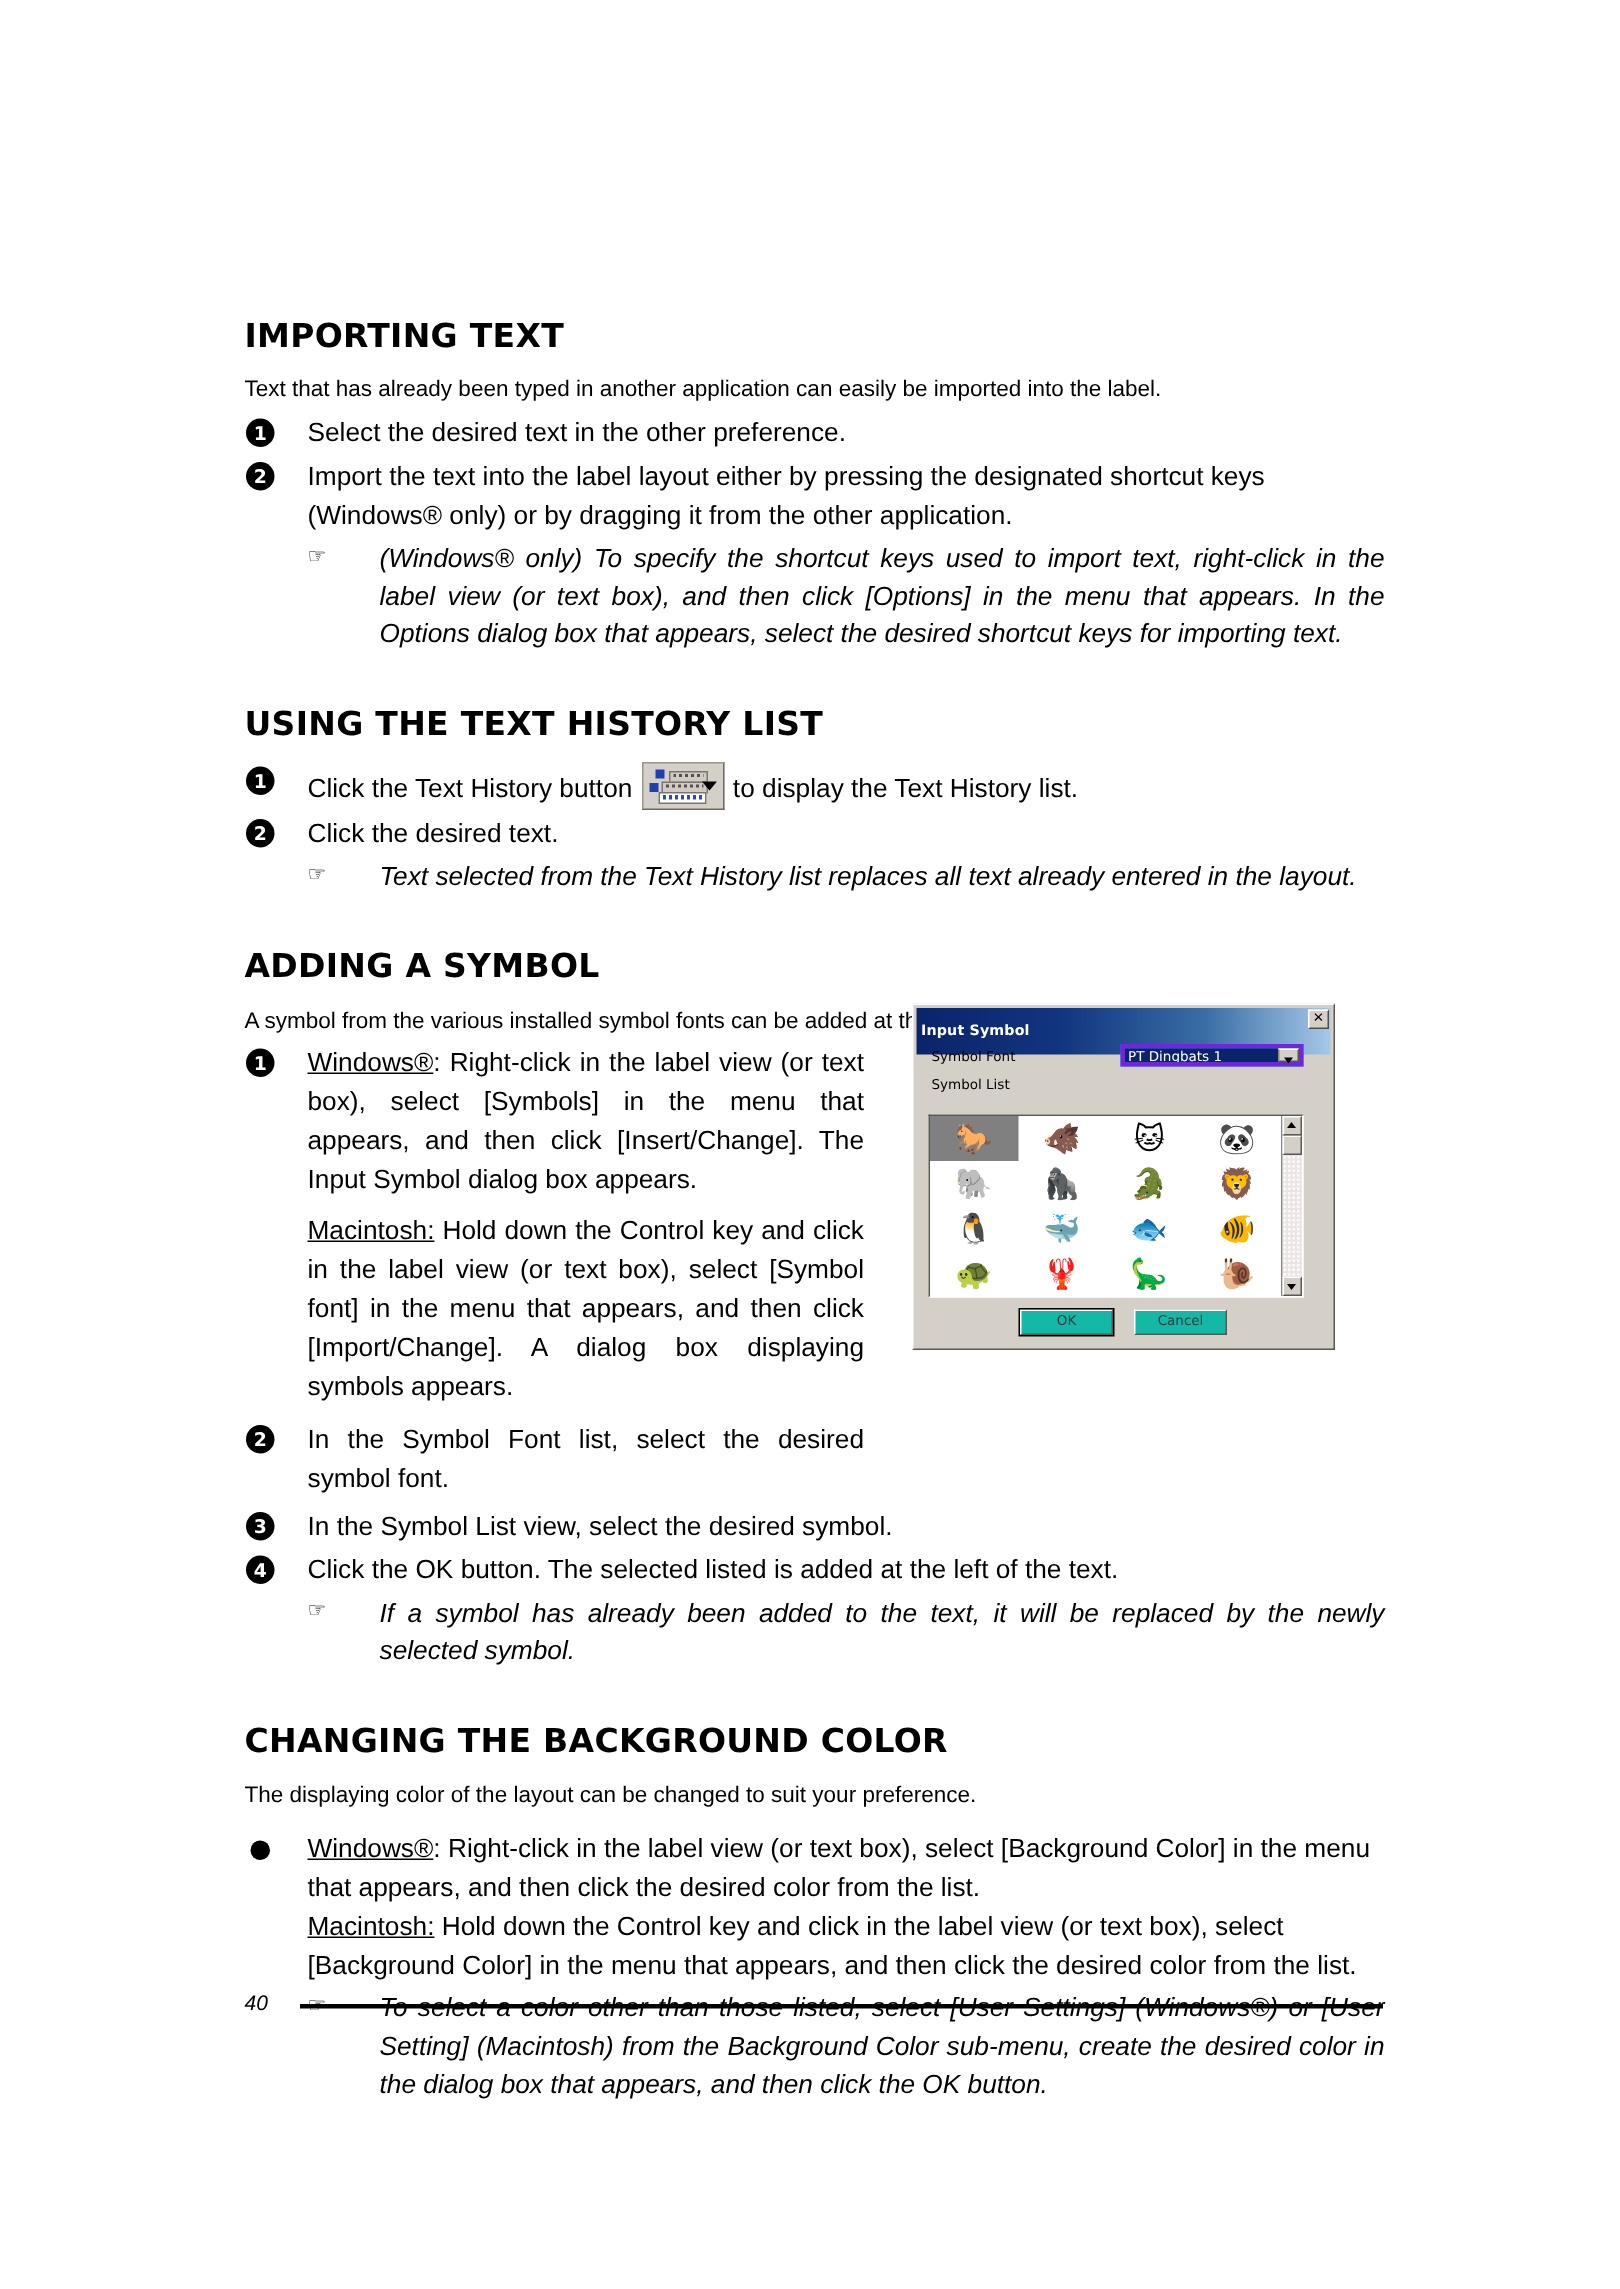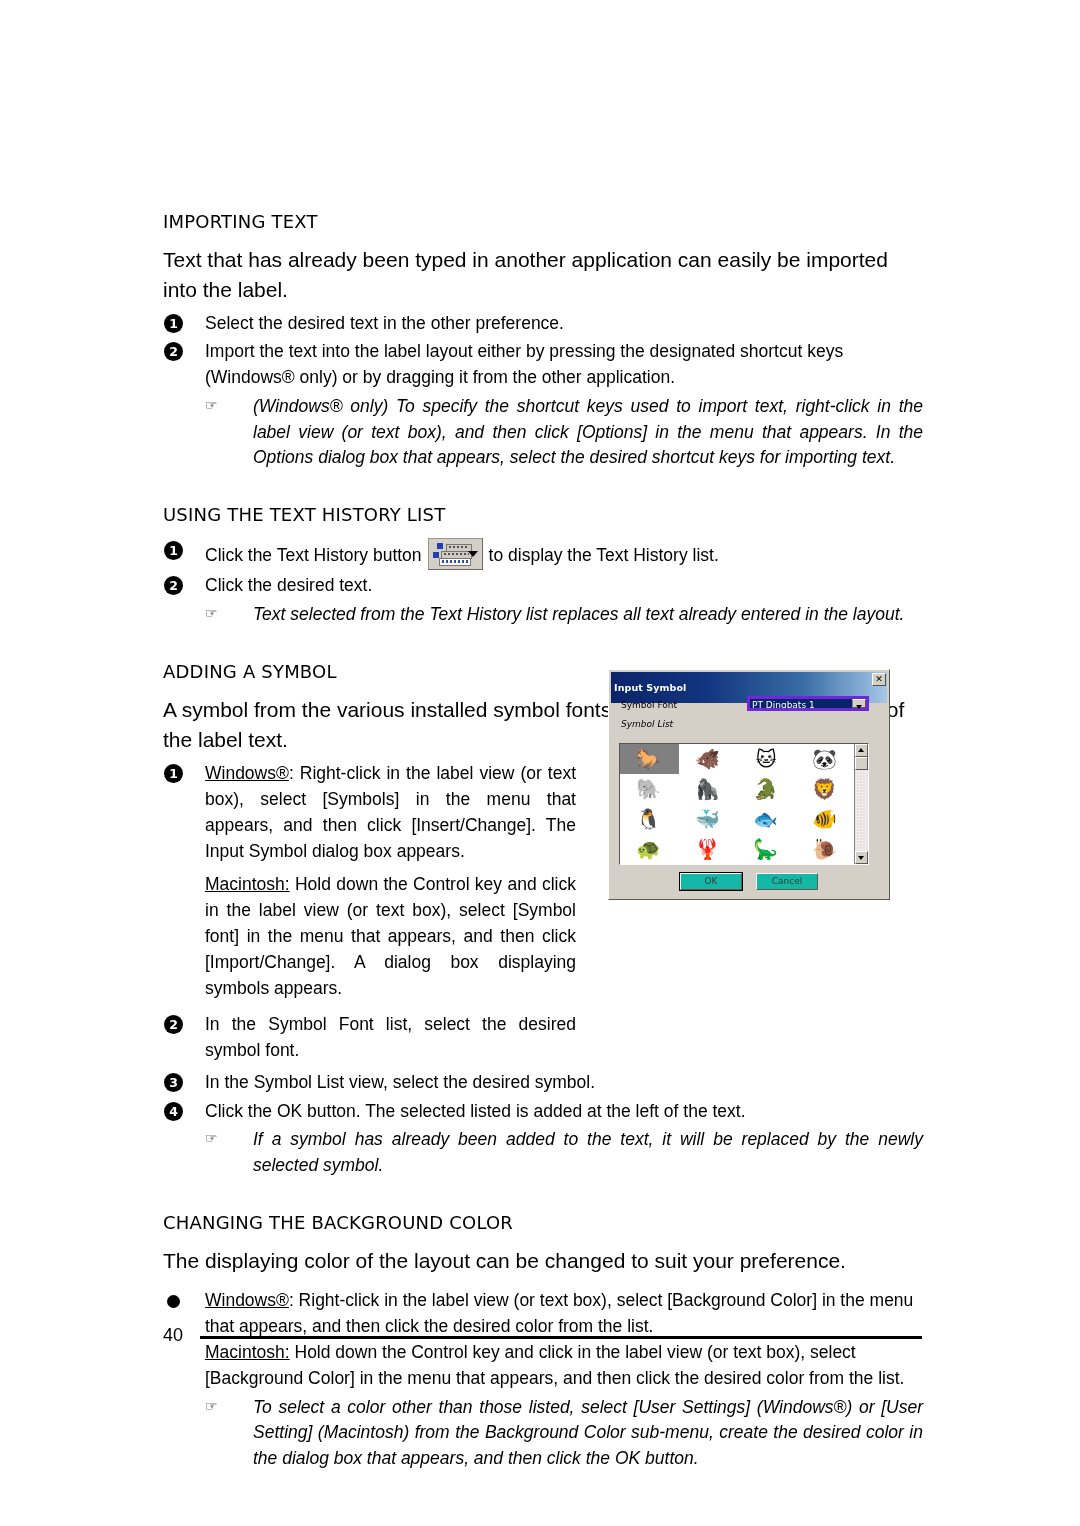--- a/index.html
+++ b/index.html
@@ -23,31 +23,31 @@
   }
   .content {
     position: absolute;
     left: 163px;
     top: 212px;
     width: 760px;
   }
 
   h2.section-heading {
     font-family: "DejaVu Sans", sans-serif;
-    font-size: 18px;
-    font-weight: normal;
+    font-size: 22px;
+    font-weight: bold;
     letter-spacing: 0.2px;
     margin: 0 0 12px 0;
     line-height: 1.15;
   }
   .sect { margin-bottom: 0; }
   .gap-before { margin-top: 35px; }
 
   p.intro {
-    font-size: 21px;
+    font-size: 15px;
     line-height: 1.45;
     margin: 0 0 5px 0;
   }
 
   
   .step {
     position: relative;
     padding-left: 42px;
     font-size: 17.5px;
     line-height: 1.48;
@@ -201,21 +201,21 @@
     font-size: 9px;
     font-weight: bold;
     line-height: 11px;
     text-align: center;
     box-sizing: border-box;
   }
   .dlg-body { position: absolute; left: 0; top: 17px; right: 0; bottom: 0; }
 
   .lbl { position: absolute; font-size: 9px; white-space: nowrap; }
   .lbl-font { left: 12px; top: 13px; }
-  .lbl-list { left: 12px; top: 32px; font-style: italic; }
+  .lbl-list { left: 12px; top: 32px; }
 
   .combo {
     position: absolute;
     left: 138px; top: 9px;
     width: 122px; height: 15px;
     background: #3b82f6;
     border: 3px solid #6d28d9;
     box-sizing: border-box;
     display: flex;
     align-items: stretch;
@@ -352,22 +352,23 @@
   .footer {
     position: absolute;
     left: 163px;
     top: 1325px;
     width: 760px;
     height: 20px;
   }
   .page-number {
     position: absolute;
     left: 0; top: 0;
-    font-size: 18px;
+    font-size: 14px;
     line-height: 20px;
+    font-style: italic;
   }
   .footer-rule {
     position: absolute;
     left: 37px;
     top: 11px;
     width: 722px;
     height: 3px;
     background: #000;
   }
 </style>

